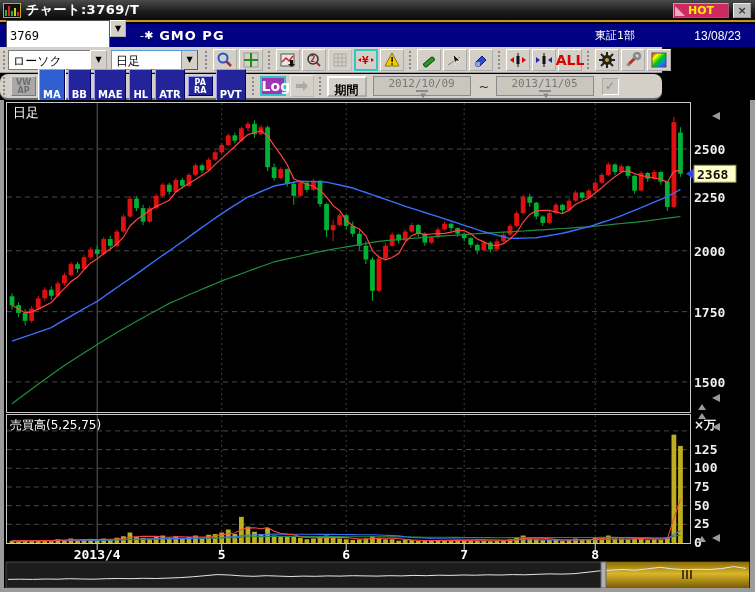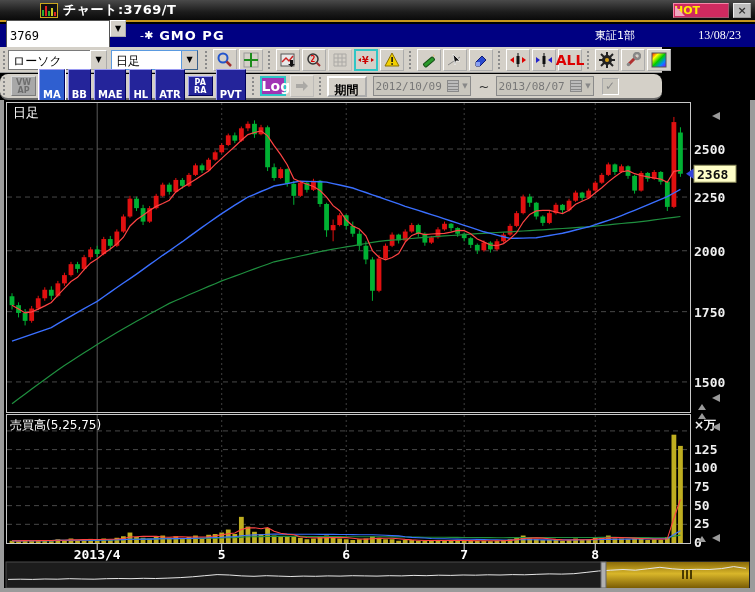--- a/index.html
+++ b/index.html
@@ -3,46 +3,46 @@
 <meta charset="utf-8">
 <style>
   * { margin:0; padding:0; box-sizing:border-box; }
   html,body { width:755px; height:592px; background:#000; overflow:hidden; }
   body { font-family:"DejaVu Sans", sans-serif; }
   #screen { position:relative; width:755px; height:592px; background:#000; }
 
   
   #titlebar { position:absolute; left:0; top:0; width:755px; height:22px;
     background:linear-gradient(#4a4a4a,#1c1c1c 60%,#0a0a0a);
-    border-bottom:2px solid #c8961e; display:flex; align-items:center;padding-left:37px; }
+    border-bottom:2px solid #c8961e; display:flex; align-items:center; }
   #title-icon { width:18px; height:15px; margin:0 5px 0 3px; background:#111;
     border:1px solid #caa61e; display:flex; align-items:flex-end; justify-content:center; gap:1px; padding:1px; }
   #title-icon i { display:block; width:2px; background:#2fae2f; }
   #title-icon i.r { background:#d22; } #title-icon i.y { background:#cc2; }
   #title-text { color:#fff; font-weight:bold; font-size:13px; letter-spacing:0.5px; }
   #hot-btn { position:absolute; right:26px; top:3px; width:56px; height:15px; background:#cf2a60;
     border:1px outset #f586a8; color:#ffee00; font-weight:bold; font-size:11px; line-height:13px;
-    text-align:left; cursor:pointer; }
+    text-align:center; cursor:pointer; }
   #hot-btn .tri { position:absolute; left:1px; top:2px; width:0; height:0;
     border-bottom:10px solid #f0a8c0; border-right:10px solid transparent; }
   #close-btn { position:absolute; right:4px; top:3px; width:18px; height:15px; background:#bdbdbd;
     border:1px outset #eee; color:#333; font-weight:bold; font-size:11px; line-height:13px; text-align:center; cursor:pointer;}
 
   
   #infobar { position:absolute; left:0; top:24px; width:755px; height:23px; background:#000082;
     display:flex; align-items:center; color:#fff; }
   #code-combo { display:flex; margin-left:6px; }
   #code-input { width:104px; height:17px; background:#fff; color:#000; border:1px solid #555;
     font-size:12px; font-family:"DejaVu Sans Mono",monospace; padding:15px 3px; }
   #code-drop { width:16px; height:17px; background:#d4d0c8; border:1px outset #fff;
     font-size:8px; color:#000; text-align:center; line-height:15px; cursor:pointer; }
   #stock-marker { margin-left:14px; font-size:11px; color:#fff; }
   #stock-name { margin-left:6px; font-size:13px; font-weight:bold; letter-spacing:1px; }
   #market-label { position:absolute; right:120px; font-size:11px; }
-  #quote-date { position:absolute; right:14px; font-size:12px; font-family:Liberation Serif, serif; }
+  #quote-date { position:absolute; right:14px; font-size:12px; font-family:Liberation Sans, sans-serif; }
 
   
   .toolbar { position:absolute; left:0; width:662px; background:#d4d0c8; display:flex; align-items:center; }
   #toolbar1 { top:47px; height:26px; border-bottom:1px solid #9a9a9a; }
   #toolbar2 { top:74px; height:26px; border-bottom:2px solid #6a6a6a;border-radius:8px; }
   .grip { width:5px; height:18px; margin:0 3px; border-left:2px dotted #8a8a8a; }
   .combo { display:flex; margin-right:4px; }
   .combo .field { height:20px; background:#fff; border:1px solid #7a7a7a; border-right:none;
     font-size:12px; padding:2px 4px; color:#000; }
   .combo.hl .field, .combo.hl .drop { border-color:#5a9ae0; }
@@ -59,21 +59,21 @@
     font-size:10px; font-weight:bold; text-align:center; line-height:18px; cursor:pointer; flex:none;
     font-family:"DejaVu Sans",sans-serif; }
   .ind-btn.two { width:25px; font-size:8px; line-height:8px; padding:2px 1px; white-space:normal; }
   .ind-btn.active { background:#2f5fd0; outline:1px solid #fff; }
   .ind-btn.disabled { background:#a8a8a8; color:#6e6e6e; border-color:#d8d8d8 #7a7a7a #7a7a7a #d8d8d8; }
   #log-btn { height:20px; width:26px; background:#a034b4; color:#fff; font-size:14px; font-weight:bold;
     text-align:center; line-height:16px; border:2px solid #2ec6c6; cursor:pointer; flex:none;}
   #period-btn { height:21px; padding:4px 6px; background:#d4d0c8; border:2px outset #fff;
     font-size:12px; font-weight:bold; color:#000; cursor:pointer; flex:none; }
   .date-field { display:flex; align-items:center; height:20px; width:98px; background:#c9c6bd;
-    border:1px solid #8a8a8a; margin-left:6px; padding:0 2px; }
+    border:1px solid #8a8a8a; margin-left:6px; padding:0 2px;flex-direction:column; }
   .date-field .val { flex:1; color:#787878; font-size:11px; font-family:"DejaVu Sans Mono",monospace; }
   .date-field .cal { width:12px; height:12px; border:1px solid #8a8a8a;
     background:repeating-linear-gradient(#bbb 0 2px,#888 2px 3px); }
   .date-field .dar { font-size:7px; color:#888; margin-left:3px; }
   #range-sep { margin-left:8px; color:#333; font-size:13px; }
   #apply-check { width:17px; height:17px; background:#c9c6bd; border:1px inset #fff; margin-left:8px;
     color:#8a8a8a; font-size:12px; font-weight:bold; text-align:center; line-height:15px; }
 
   
   #chart-frame { position:absolute; left:0; top:100px; width:755px; height:492px; background:#9b9b9b; }
@@ -267,21 +267,21 @@
     </div>
     <div class="grip"></div>
     <div id="period-btn">期間</div>
     <div class="date-field">
       <span class="val">2012/10/09</span>
       <span class="cal"></span>
       <span class="dar">▼</span>
     </div>
     <span id="range-sep">~</span>
     <div class="date-field">
-      <span class="val">2013/08/07</span>
+      <span class="val">2013/11/05</span>
       <span class="cal"></span>
       <span class="dar">▼</span>
     </div>
     <div id="apply-check">✓</div>
   </div>
 
   <div id="chart-frame">
     <div id="chart-black"></div>
     <svg id="chart-svg" width="746" height="488" viewBox="4 100 746 488">
         <rect x="4" y="100" width="746" height="460" fill="#000"></rect>

